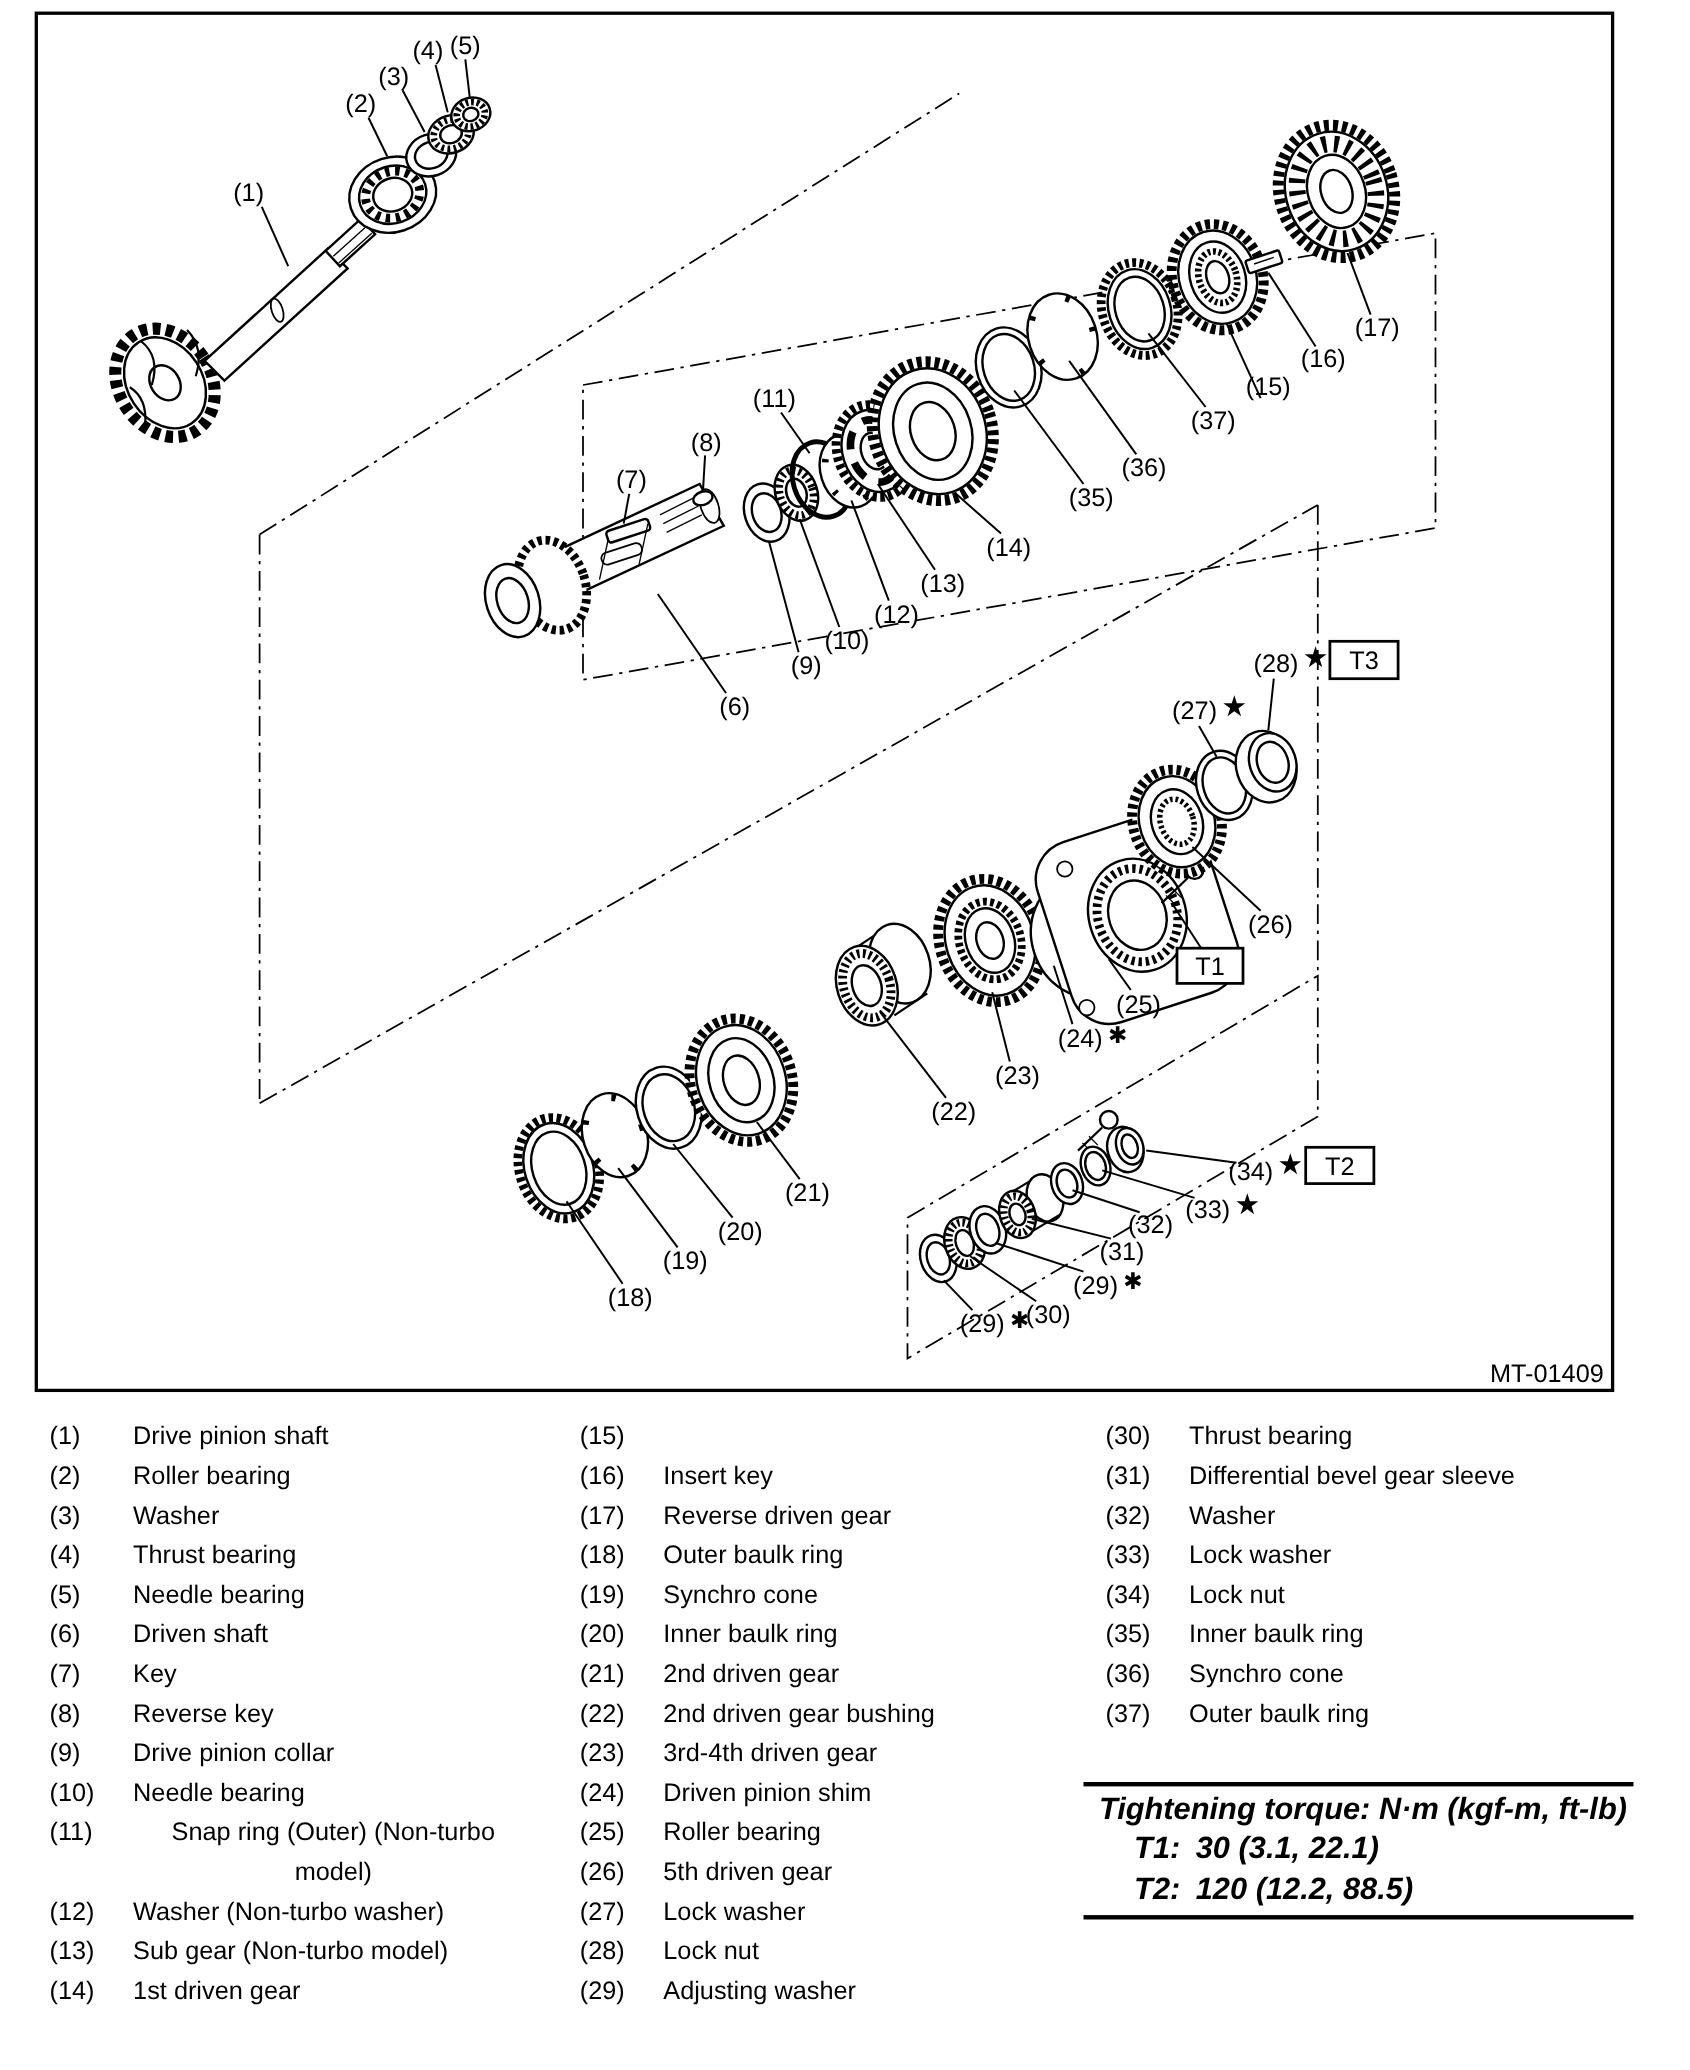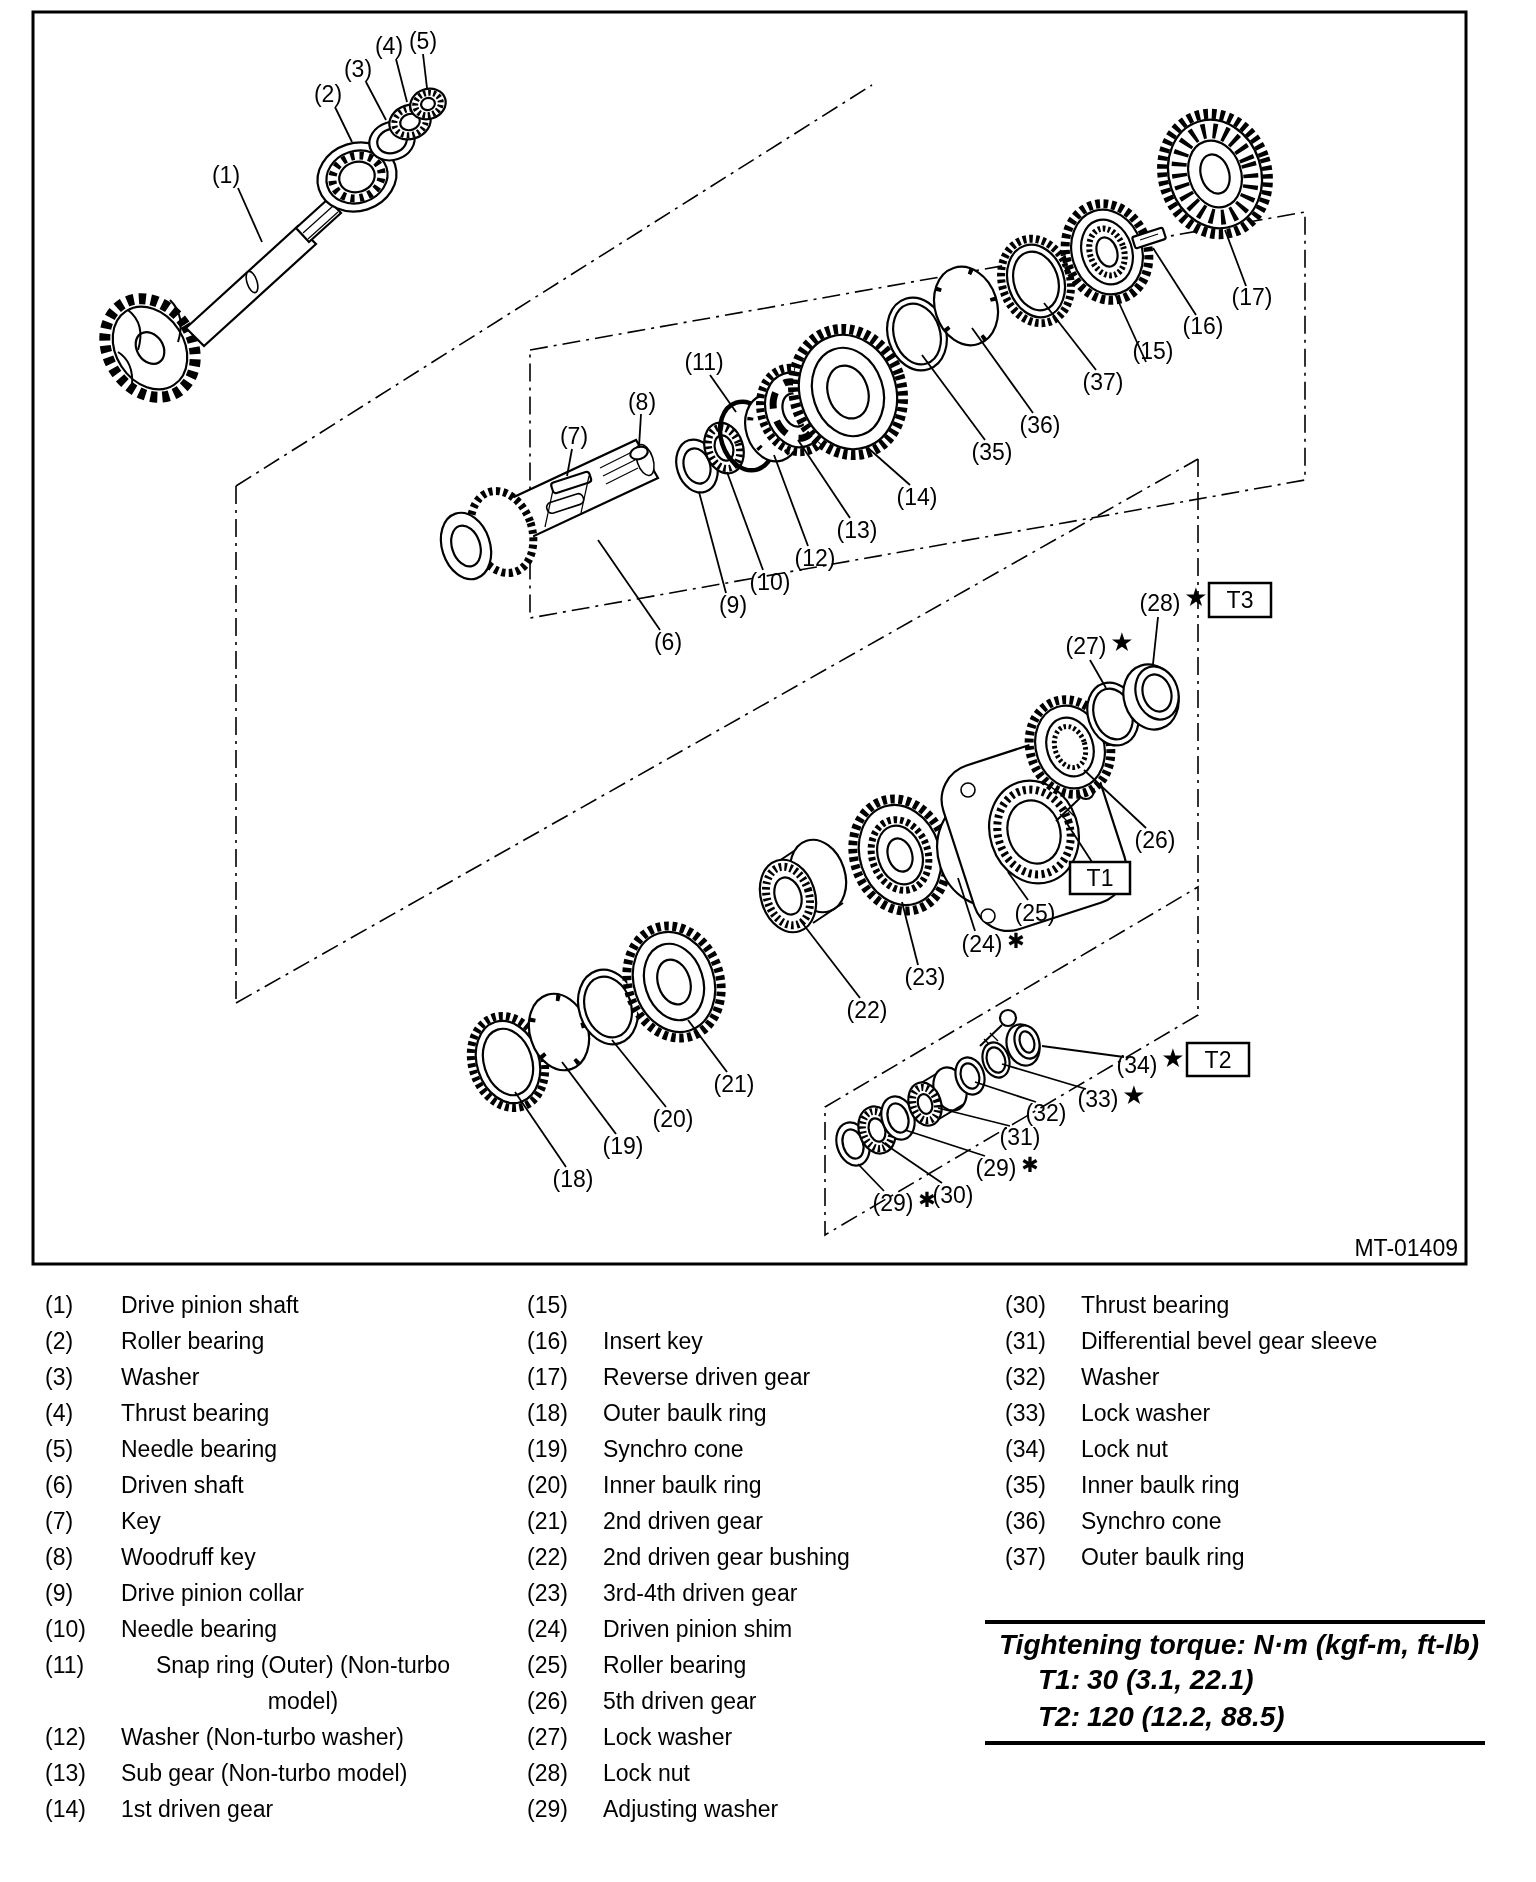--- a/index.html
+++ b/index.html
@@ -21,21 +21,21 @@
   
   .plist{position:absolute;font-size:23px;line-height:36px;}
   .prow{display:flex;align-items:flex-start;}
   .pnum{flex:0 0 76px;}
   .pname{flex:1;}
   .pname span{display:block;}
   
   .torque{position:absolute;left:985px;top:1620px;width:486px;border-top:4px solid #000;border-bottom:4px solid #000;padding:5px 0 6px 14px;font-style:italic;font-weight:bold;font-size:28px;}
   .tt-title{line-height:32px;}
   .tt-row{display:flex;line-height:37px;padding-left:32px;}
-  .tt-id{flex:0 0 56px;text-align:center;}
+  .tt-id{flex:0 0 56px;}
 </style>
 </head>
 <body>
 
 <div class="page">
 
 <svg width="1536" height="1282" viewBox="0 0 1536 1282">
 
   <rect x="33" y="12" width="1433" height="1252" fill="#fff" stroke="#000" stroke-width="3"></rect>
 
@@ -450,21 +450,21 @@
       </div>
   <div class="prow">
         <span class="pnum">(7)</span>
         <span class="pname">
           <span>Key</span>
         </span>
       </div>
   <div class="prow">
         <span class="pnum">(8)</span>
         <span class="pname">
-          <span>Woodruff key</span>
+          <span>Reverse key</span>
         </span>
       </div>
   <div class="prow">
         <span class="pnum">(9)</span>
         <span class="pname">
           <span>Drive pinion collar</span>
         </span>
       </div>
   <div class="prow">
         <span class="pnum">(10)</span>

